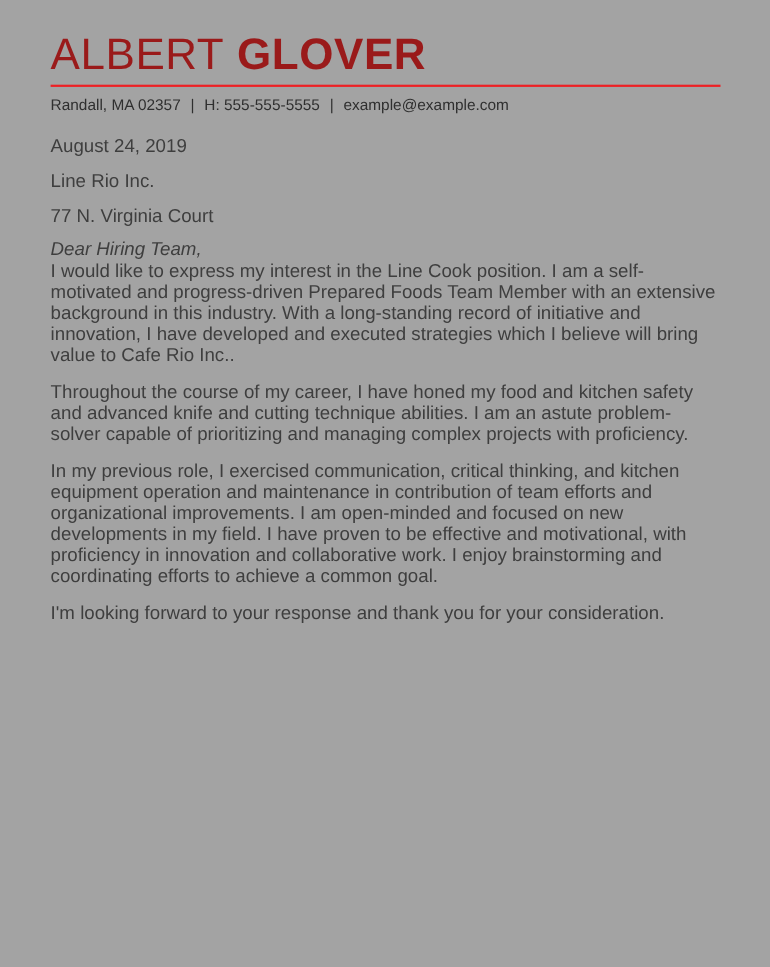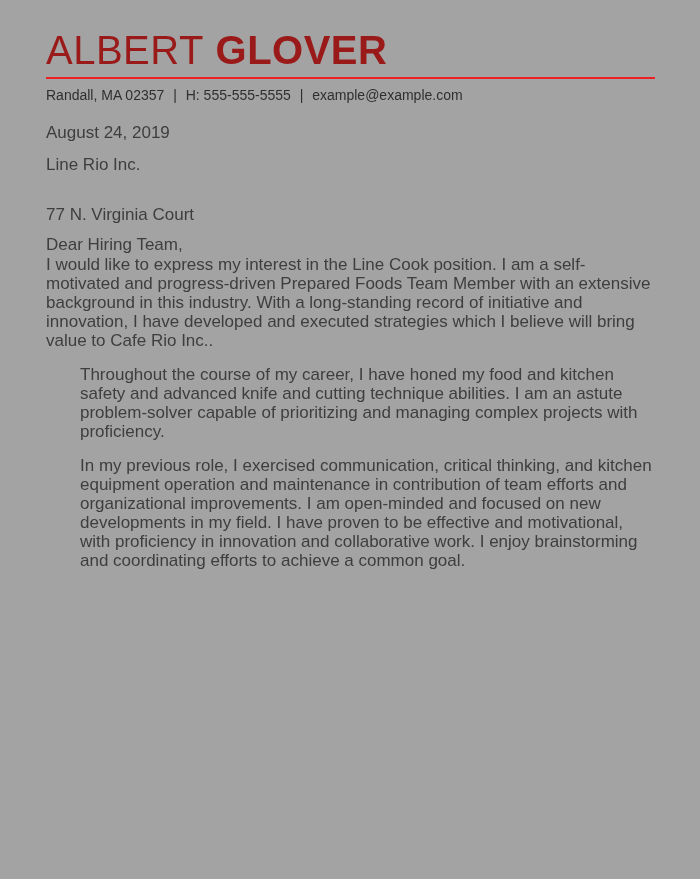--- a/index.html
+++ b/index.html
@@ -49,24 +49,24 @@
   
   .letter {
     font-size: 17px;
     line-height: 19px;
     color: var(--text, #3e3e3e);
     max-width: 612px;
   }
 
   .date        { margin-top: 20px; }
   .company     { margin-top: 13px; }
-  .address     { margin-top: 31px; }
-  .salutation  { margin-top: 11px; }
+  .address     { margin-top: 13px; }
+  .salutation  { margin-top: 11px; font-style: italic; }
   .para-first  { margin-top: 1px;  }
-  .para        { margin-top: 15px; margin-left: 34px; }
+  .para        { margin-top: 15px; }
   .closing     { margin-top: 15px; }
 </style>
 </head>
 <body>
 
 <div class="page">
 
   <header>
     <h1 class="name">
       <span class="first">ALBERT</span>
@@ -96,16 +96,17 @@
 
     <p class="salutation">Dear Hiring Team,</p>
 
     <p class="para-first">I would like to express my interest in the Line Cook position. I am a self-motivated and progress-driven Prepared Foods Team Member with an extensive background in this industry. With a long-standing record of initiative and innovation, I have developed and executed strategies which I believe will bring value to Cafe Rio Inc..</p>
 
     <p class="para">Throughout the course of my career, I have honed my food and kitchen safety and advanced knife and cutting technique abilities. I am an astute problem-solver capable of prioritizing and managing complex projects with proficiency.</p>
 
     <p class="para">In my previous role, I exercised communication, critical thinking, and kitchen equipment operation and maintenance in contribution of team efforts and organizational improvements. I am open-minded and focused on new developments in my field. I have proven to be effective and motivational, with proficiency in innovation and collaborative work. I enjoy brainstorming and coordinating efforts to achieve a common goal.</p>
 
 
+    <p class="para">I'm looking forward to your response and thank you for your consideration.</p>
 
 
   </main>
 </div>
 
 </body></html>

